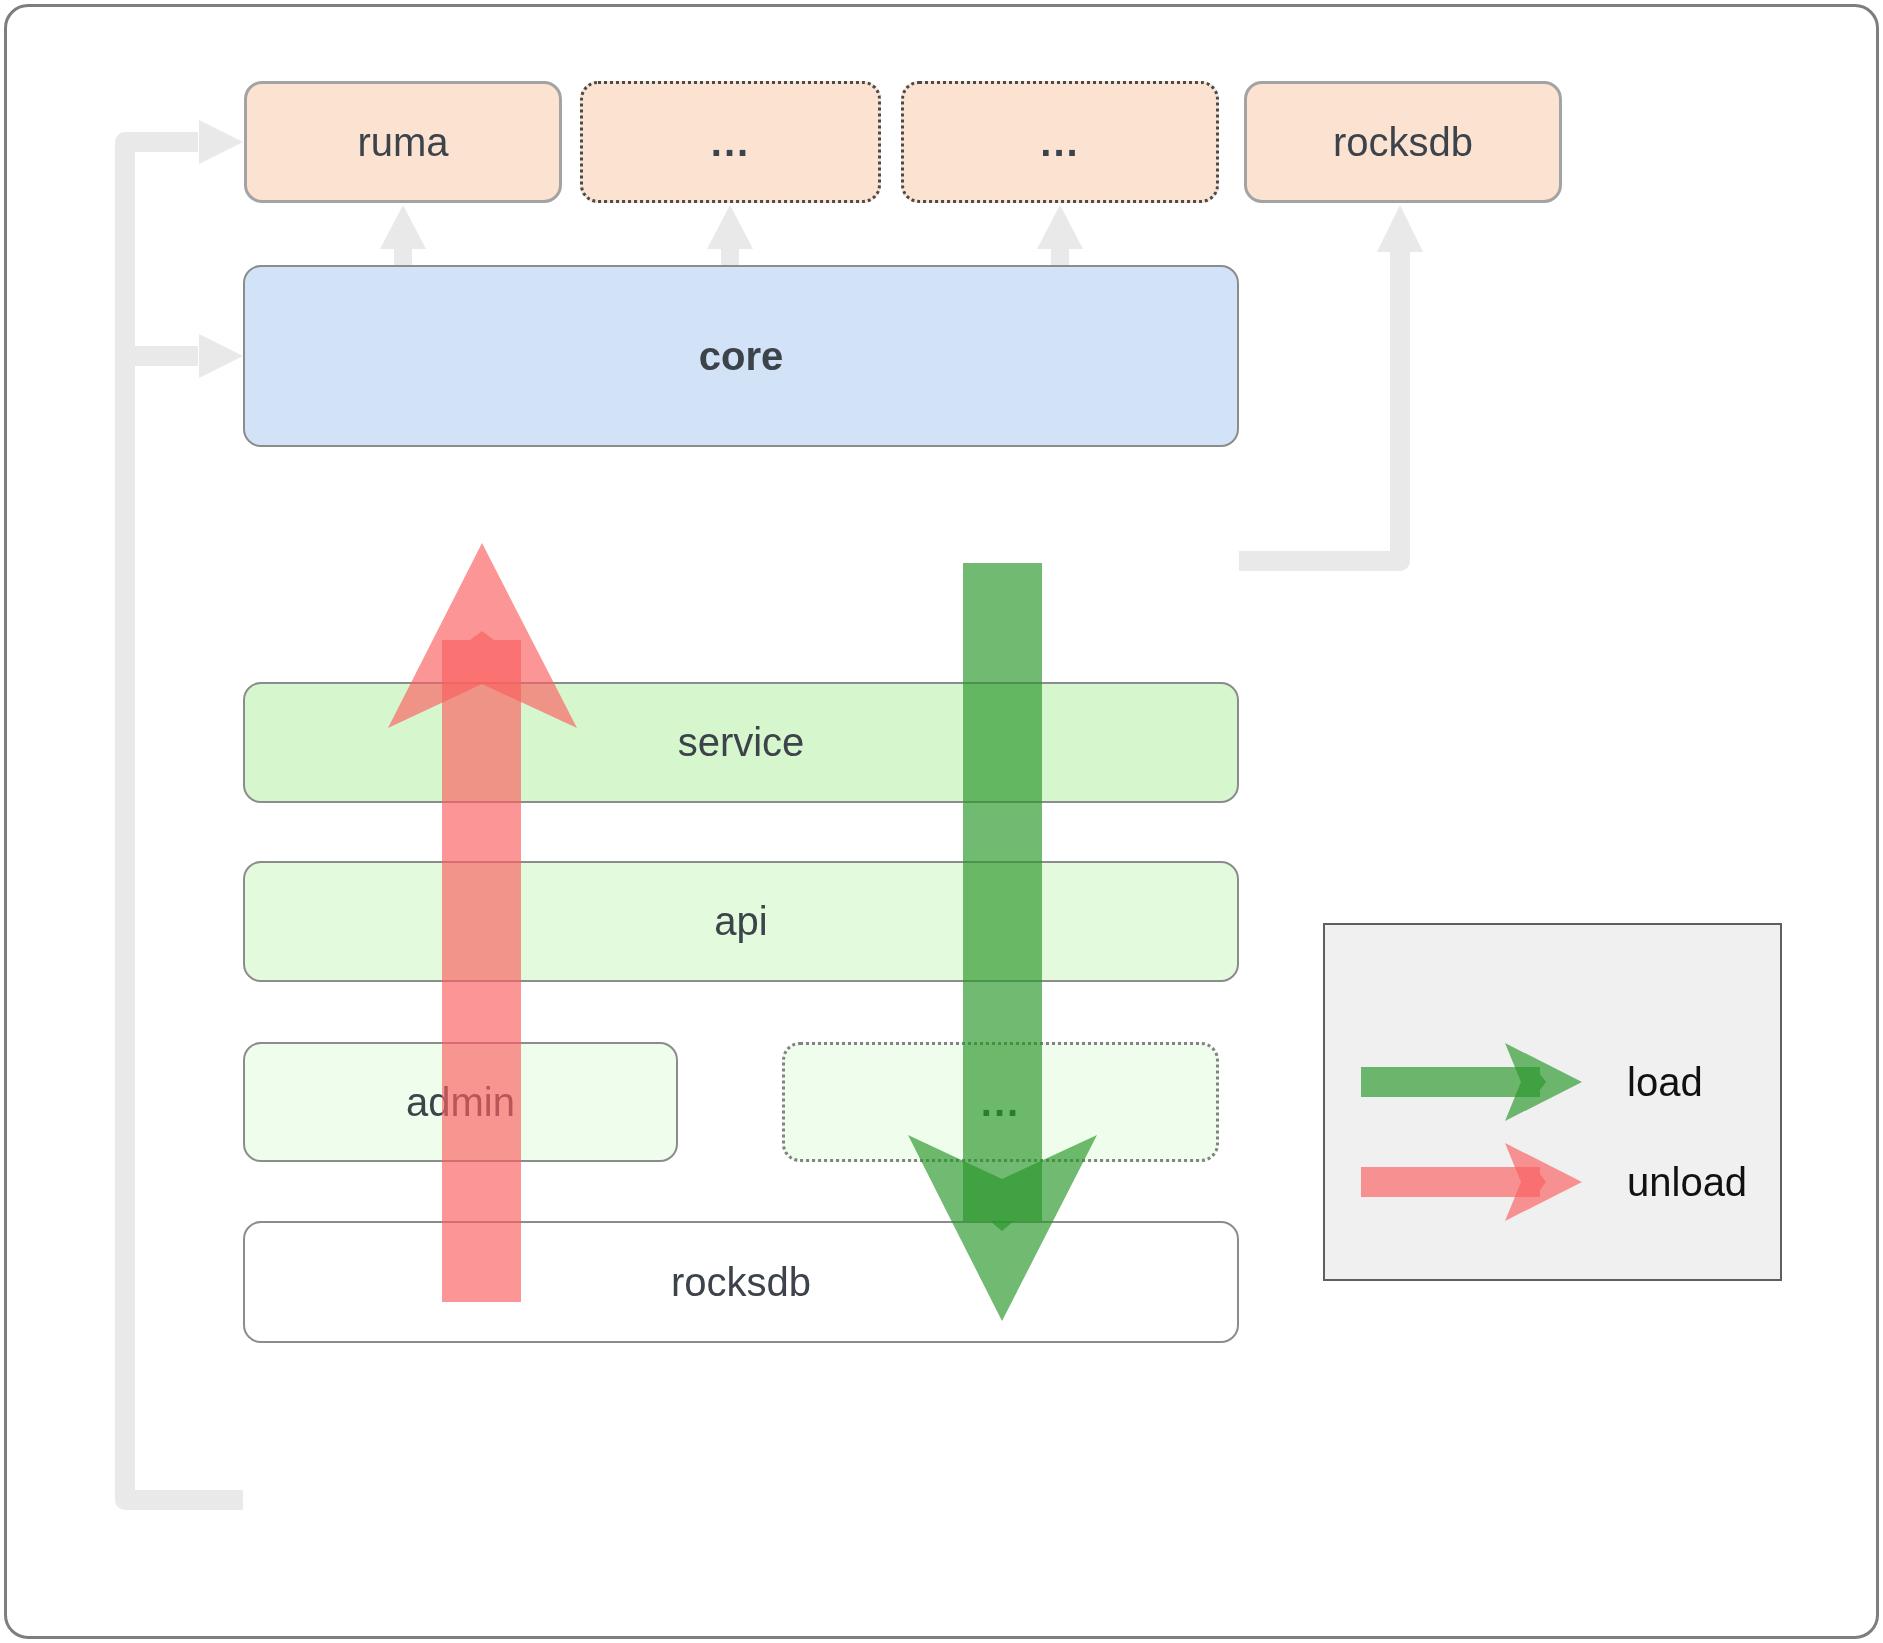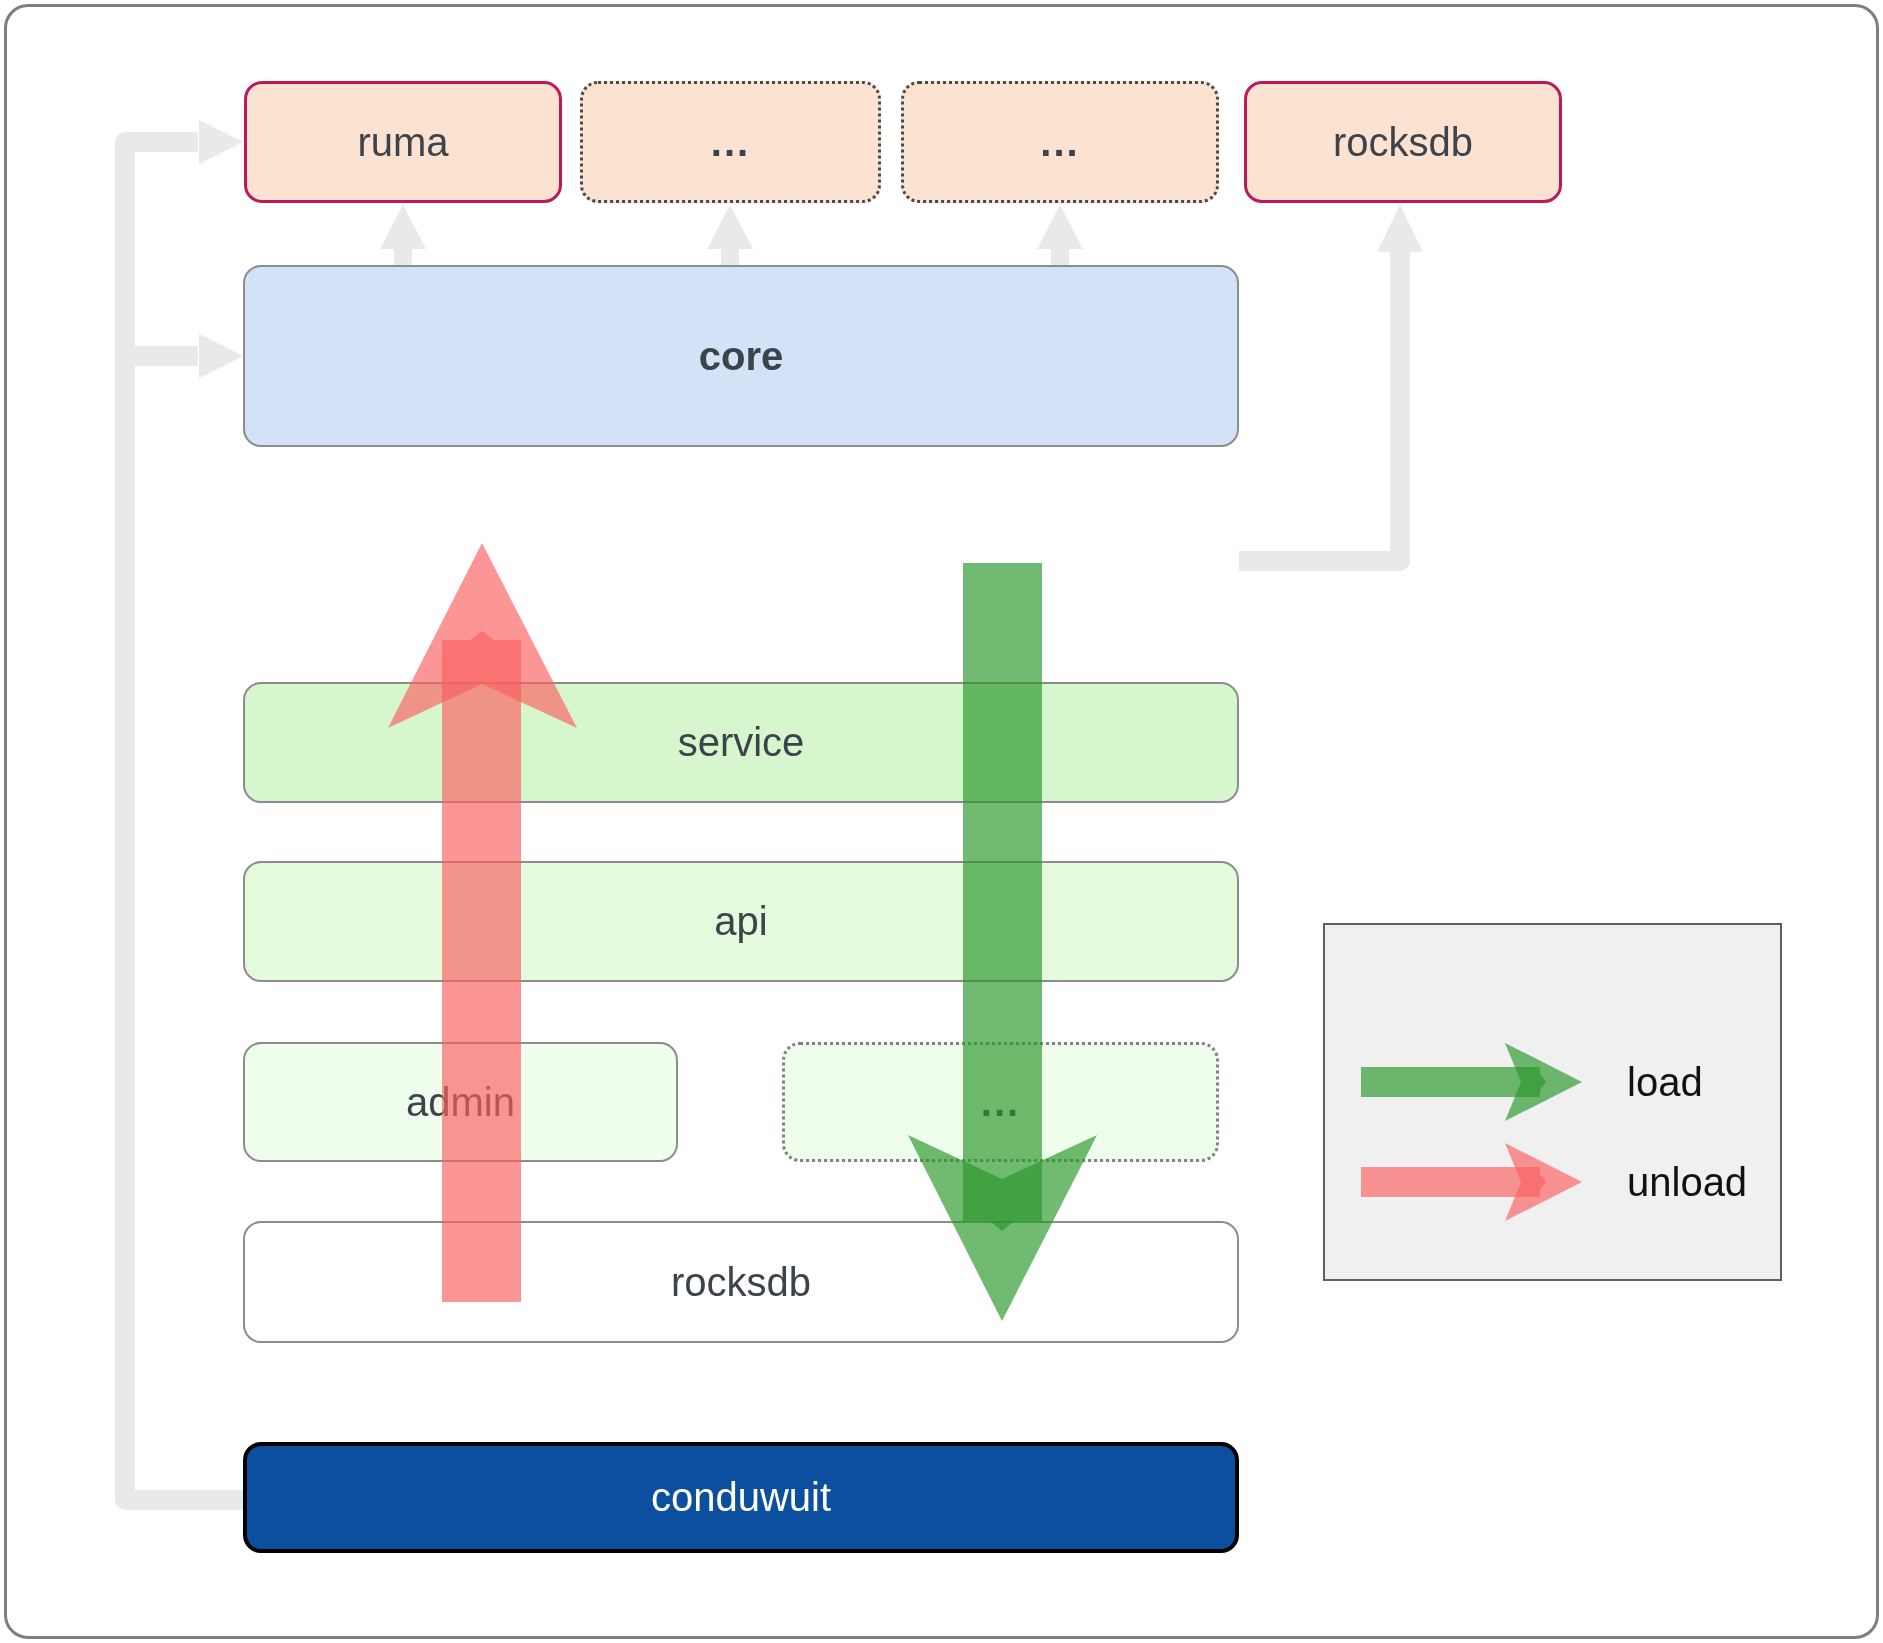--- a/index.html
+++ b/index.html
@@ -24,21 +24,21 @@
     font-size:40px;color:#3d434b;
   }
   .fill-peach{background:var(--fill-peach);}
   .fill-blue{background:var(--fill-core-blue);font-weight:bold;}
   .fill-db{background:var(--fill-database-green);}
   .fill-service{background:var(--fill-service-green);}
   .fill-api{background:var(--fill-api-green);}
   .fill-admin{background:var(--fill-admin-green);justify-content:center;}
   .fill-white{background:#ffffff;}
   .fill-navy{background:var(--fill-conduwuit-blue);color:#ffffff;}
-  .solid-dark{border:3px solid #be185d;}
+  .solid-dark{border:3px solid #a3a3a3;}
   .solid-black{border:4px solid #000000;}
   .gray-border{border:2px solid #8c8c8c;}
   .dotted-dark{border:3px dotted #4a4a4a;}
   .dotted-gray{border:3px dotted #828282;}
   .dots{font-weight:700;letter-spacing:2px;}
   .g-line{stroke:var(--connector-gray);stroke-width:20;fill:none;stroke-linejoin:round;}
   .g-stub{stroke:var(--connector-gray);stroke-width:18;fill:none;}
   .g-head{fill:var(--connector-gray);}
   .load-fill{fill:var(--load-green);fill-opacity:0.66;}
   .unload-fill{fill:var(--unload-red);fill-opacity:0.66;}
@@ -108,23 +108,20 @@
   </div>
   <div class="box fill-admin gray-border" style="left:243px;top:1042px;width:435px;height:120px">
     <span>admin</span>
   </div>
   <div class="box fill-admin dotted-gray" style="left:782px;top:1042px;width:437px;height:120px">
     <span class="dots">...</span>
   </div>
   <div class="box fill-white gray-border" style="left:243px;top:1221px;width:996px;height:122px">
     <span>rocksdb</span>
   </div>
-  <div class="box fill-navy solid-black" style="left:243px;top:1442px;width:996px;height:111px">
-    <span>conduwuit</span>
-  </div>
 
   <div id="legend-box"></div>
   <div class="legend-label" style="top:1054px">load</div>
   <div class="legend-label" style="top:1154px">unload</div>
 
   <svg class="overlay" id="arrow-layer" viewBox="0 0 1883 1643">
     <g>
       <polygon class="unload-fill" points="442,1302 442,640 470,640 482,631 494,640 521,640 521,1302"></polygon>
       <polygon class="unload-fill" points="482,543 577,728 482,684 388,728"></polygon>
     </g>

